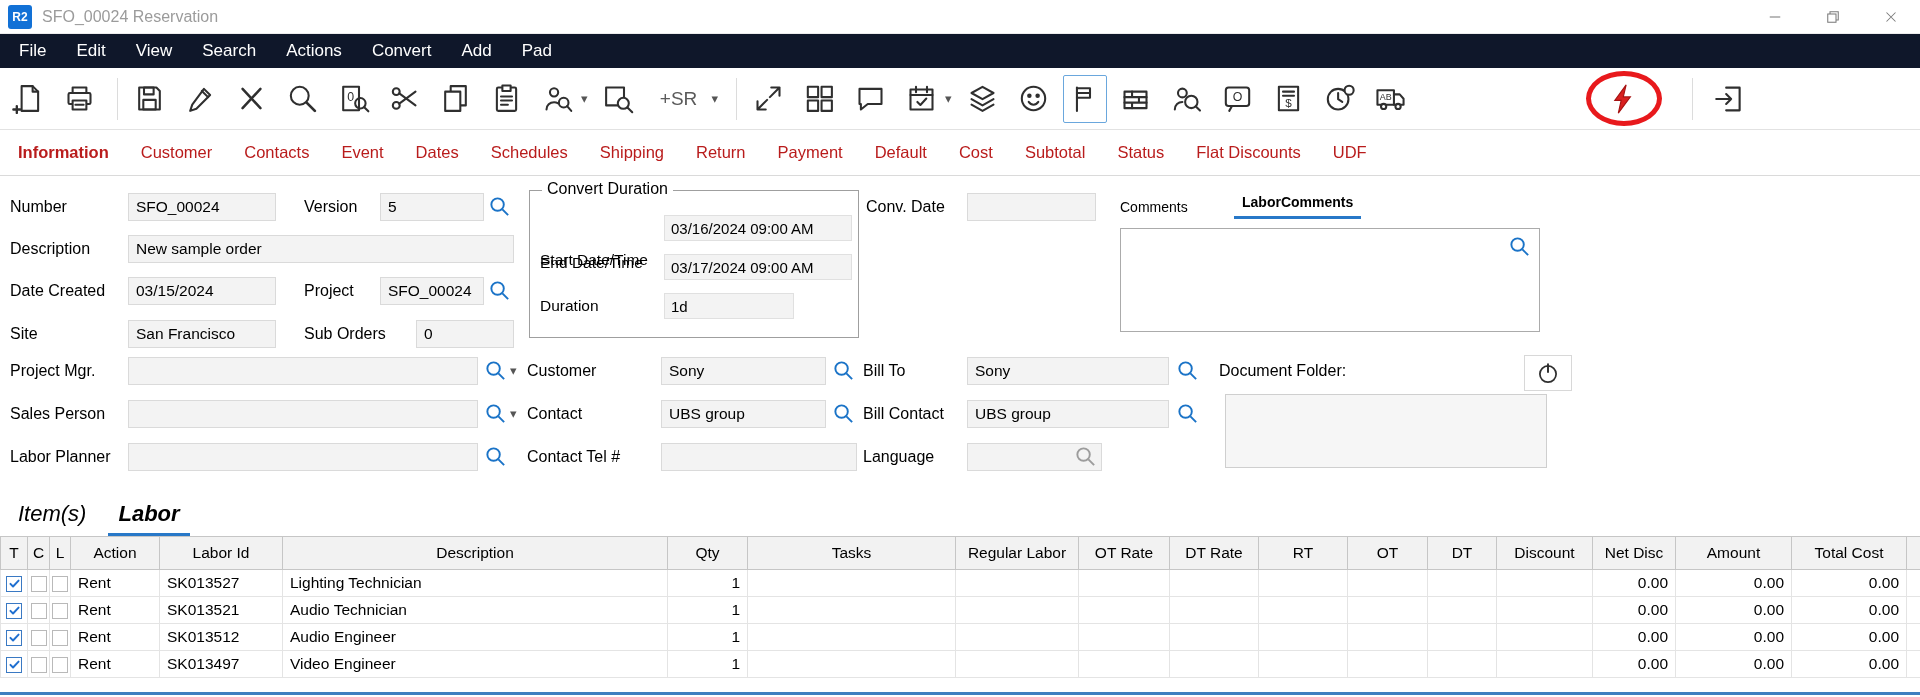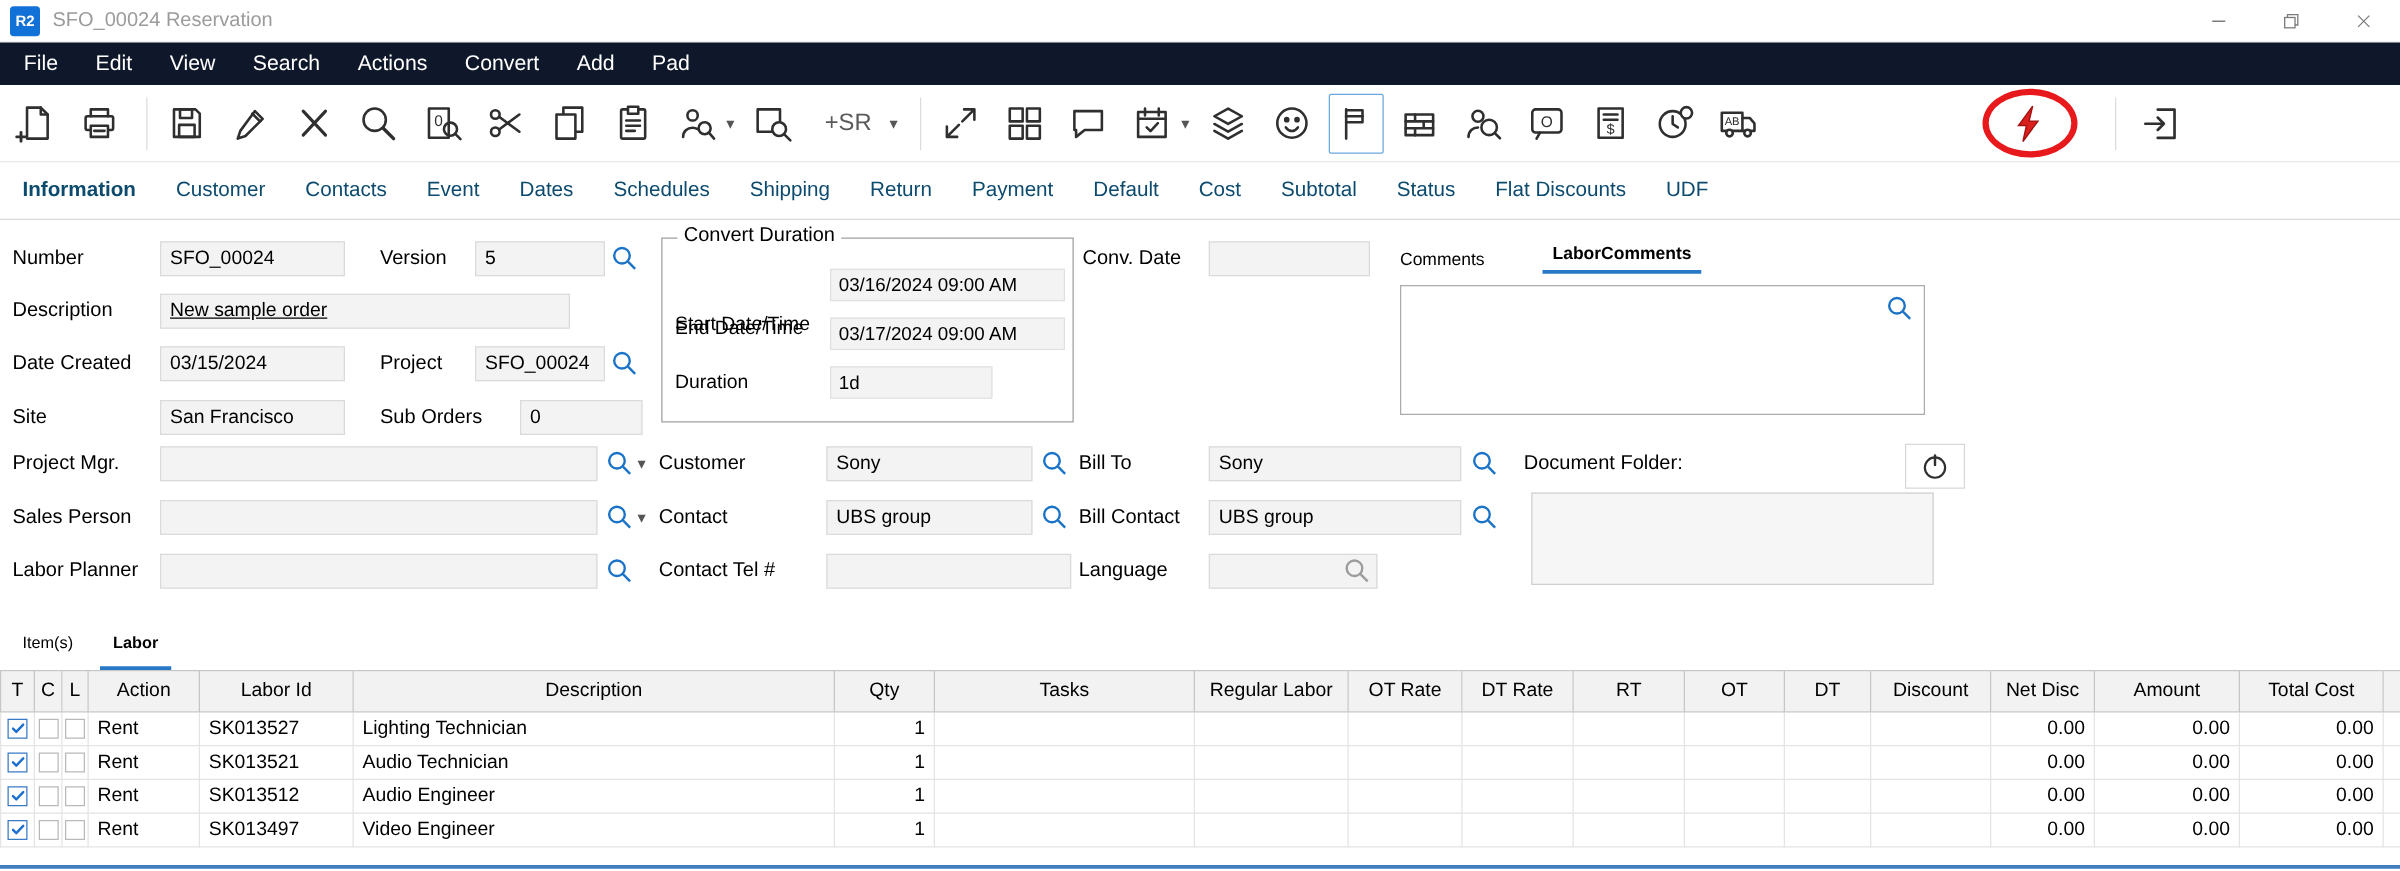--- a/index.html
+++ b/index.html
@@ -37,21 +37,21 @@
   .abs-btn{position:absolute;top:7px;width:44px;height:48px;display:flex;align-items:center;
     justify-content:center;}
   .abs-btn svg{width:34px;height:34px;}
   .highlight-ellipse{position:absolute;left:1586px;top:3px;width:76px;height:55px;
     border:5px solid #e8191c;border-radius:50%;pointer-events:none;}
   .tb-sep-abs{position:absolute;top:10px;width:1px;height:42px;background:#dcdcdc;}
 
   
   .tabstrip{position:absolute;top:130px;left:0;width:1920px;height:46px;background:#fff;
     border-bottom:1px solid #dadada;display:flex;align-items:center;padding-left:2px;}
-  .tab{font-size:16.5px;color:#0c4a6e;padding:0 16px;line-height:45px;white-space:nowrap;}
+  .tab{font-size:16.5px;color:#b91c1c;padding:0 16px;line-height:45px;white-space:nowrap;}
   .tab.active{font-weight:bold;}
 
   
   .form{position:absolute;top:176px;left:0;width:1920px;height:314px;background:#fff;}
   .lbl{position:absolute;font-size:16px;line-height:28px;color:#000;white-space:nowrap;}
   .inp{position:absolute;height:28px;background:#f3f3f3;border:1px solid #dadada;
     font-family:inherit;font-size:15.5px;color:#000;padding:0 7px;outline:none;}
   .mag{position:absolute;width:23px;height:23px;padding:0;border:none;background:transparent;}
   .mag svg{width:23px;height:23px;}
   .chevd{position:absolute;font-size:13px;color:#555;}
@@ -78,21 +78,21 @@
   .combox .mag{right:8px;top:6px;left:auto;}
   .docbox{position:absolute;left:1225px;top:218px;width:322px;height:74px;background:#f6f6f6;
     border:1px solid #cfcfcf;resize:none;outline:none;font-family:inherit;}
   .powerbtn{position:absolute;left:1524px;top:179px;width:48px;height:36px;border:1px solid #d8d8d8;
     background:#fff;display:flex;align-items:center;justify-content:center;padding:0;}
   .powerbtn svg{width:26px;height:26px;}
 
   
   .detailtabs{position:absolute;top:490px;left:0;width:1920px;height:46px;background:#fff;
     display:flex;align-items:flex-end;padding-left:2px;}
-  .dtab{position:relative;font-size:13px;padding:0 16px;line-height:44px;white-space:nowrap;}
+  .dtab{position:relative;font-size:22px;padding:0 16px;line-height:44px;white-space:nowrap;font-style:italic;}
   .dtab.active{font-weight:bold;}
   .dtab.active::after{content:'';position:absolute;left:6px;right:6px;bottom:0;height:3px;
     background:#2878c8;}
 
   
   .gridwrap{position:absolute;top:536px;left:0;width:1920px;}
   table{border-collapse:collapse;table-layout:fixed;width:1920px;}
   th{background:#f2f2f2;border:1px solid #c6c6c6;height:33px;font-weight:normal;font-size:15.5px;
     padding:0 3px;overflow:hidden;white-space:nowrap;text-align:center;}
   td{border:1px solid #e4e4e4;height:27px;font-size:15.5px;padding:0 7px;white-space:nowrap;
@@ -366,21 +366,21 @@
   <span class="lbl" style="left:304px;top:17px;">Version</span>
   <input class="inp" style="left: 380px; top: 17px; width: 104px;" value="5">
   <button class="mag" style="left:488px;top:19px;">
     <svg viewBox="0 0 24 24">
         <circle cx="10" cy="10" r="6.5" fill="none" stroke="#1a73c7" stroke-width="2"></circle>
         <line x1="15" y1="15" x2="21" y2="21" stroke="#1a73c7" stroke-width="2"></line>
       </svg>
   </button>
 
   <span class="lbl" style="left:10px;top:59px;">Description</span>
-  <input class="inp" style="left: 128px; top: 59px; width: 328px; text-decoration: underline;" value="New sample order">
+  <input class="inp" style="left: 128px; top: 59px; width: 386px;" value="New sample order">
 
   <span class="lbl" style="left:10px;top:101px;">Date Created</span>
   <input class="inp" style="left: 128px; top: 101px; width: 148px;" value="03/15/2024">
   <span class="lbl" style="left:304px;top:101px;">Project</span>
   <input class="inp" style="left: 380px; top: 101px; width: 104px;" value="SFO_00024">
   <button class="mag" style="left:488px;top:103px;">
     <svg viewBox="0 0 24 24">
         <circle cx="10" cy="10" r="6.5" fill="none" stroke="#1a73c7" stroke-width="2"></circle>
         <line x1="15" y1="15" x2="21" y2="21" stroke="#1a73c7" stroke-width="2"></line>
       </svg>

